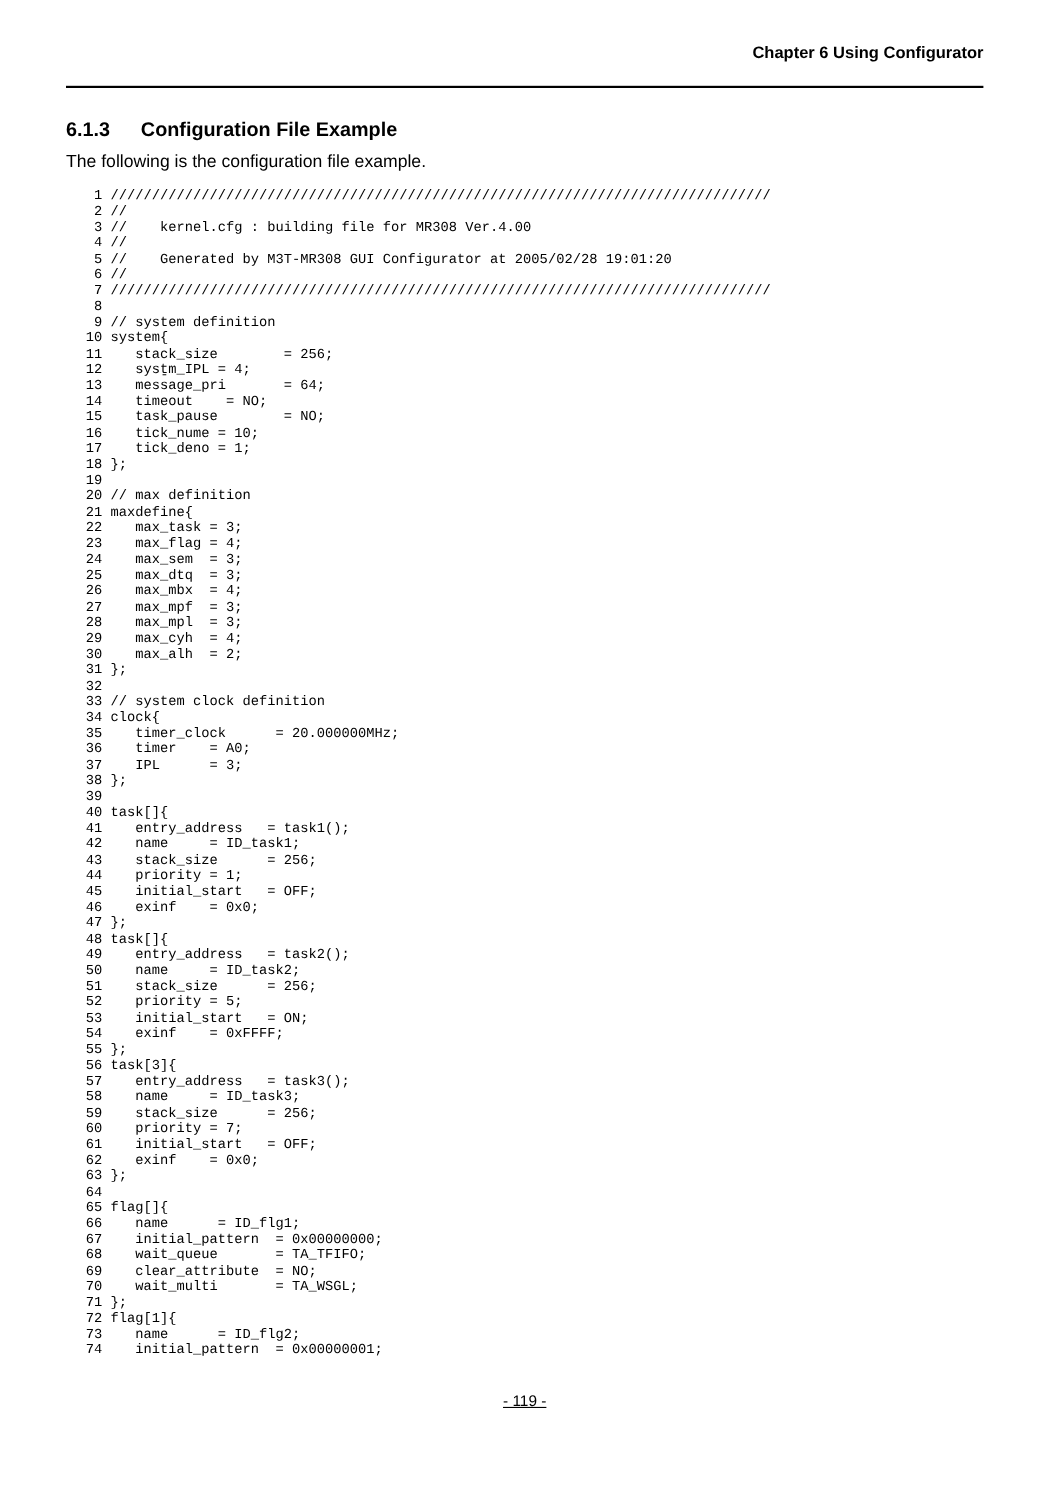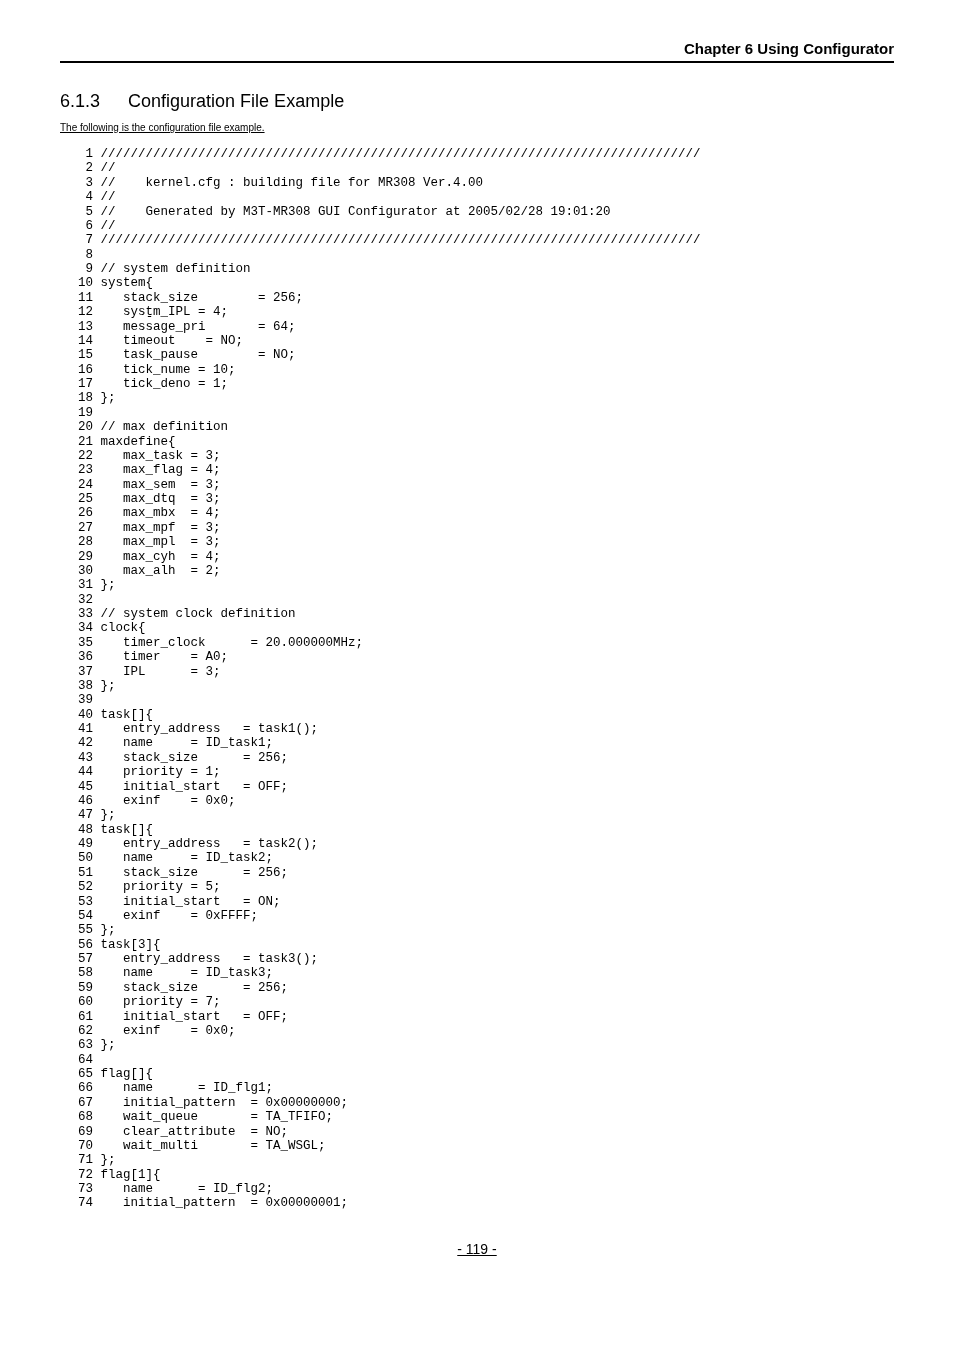--- a/index.html
+++ b/index.html
@@ -9,30 +9,30 @@
     background: #fff;
     color: #000;
     font-size: 14px;
     width: 834px;
   }
   .chapter-header {
     text-align: right;
     font-weight: bold;
     font-size: 15px;
     border-bottom: 2px solid #000;
-    padding-bottom: 4px;
+    padding-bottom: 21px;
     margin-bottom: 28px;
   }
   .section-heading {
-    font-weight: normal;
+    font-weight: bold;
     font-size: 18px;
     margin-bottom: 10px;
   }
   .section-num { display: inline-block; margin-right: 28px; }
-  .intro-text { font-size: 10px; margin-bottom: 14px; text-decoration: underline; }
+  .intro-text { font-size: 16px; margin-bottom: 14px; }
   pre.code {
     font-family: "Courier New", Courier, monospace;
     font-size: 12.5px;
     line-height: 1.15;
     white-space: pre;
     margin: 0 0 30px 18px;
   }
   .page-num {
     text-align: center;
     font-size: 14px;

